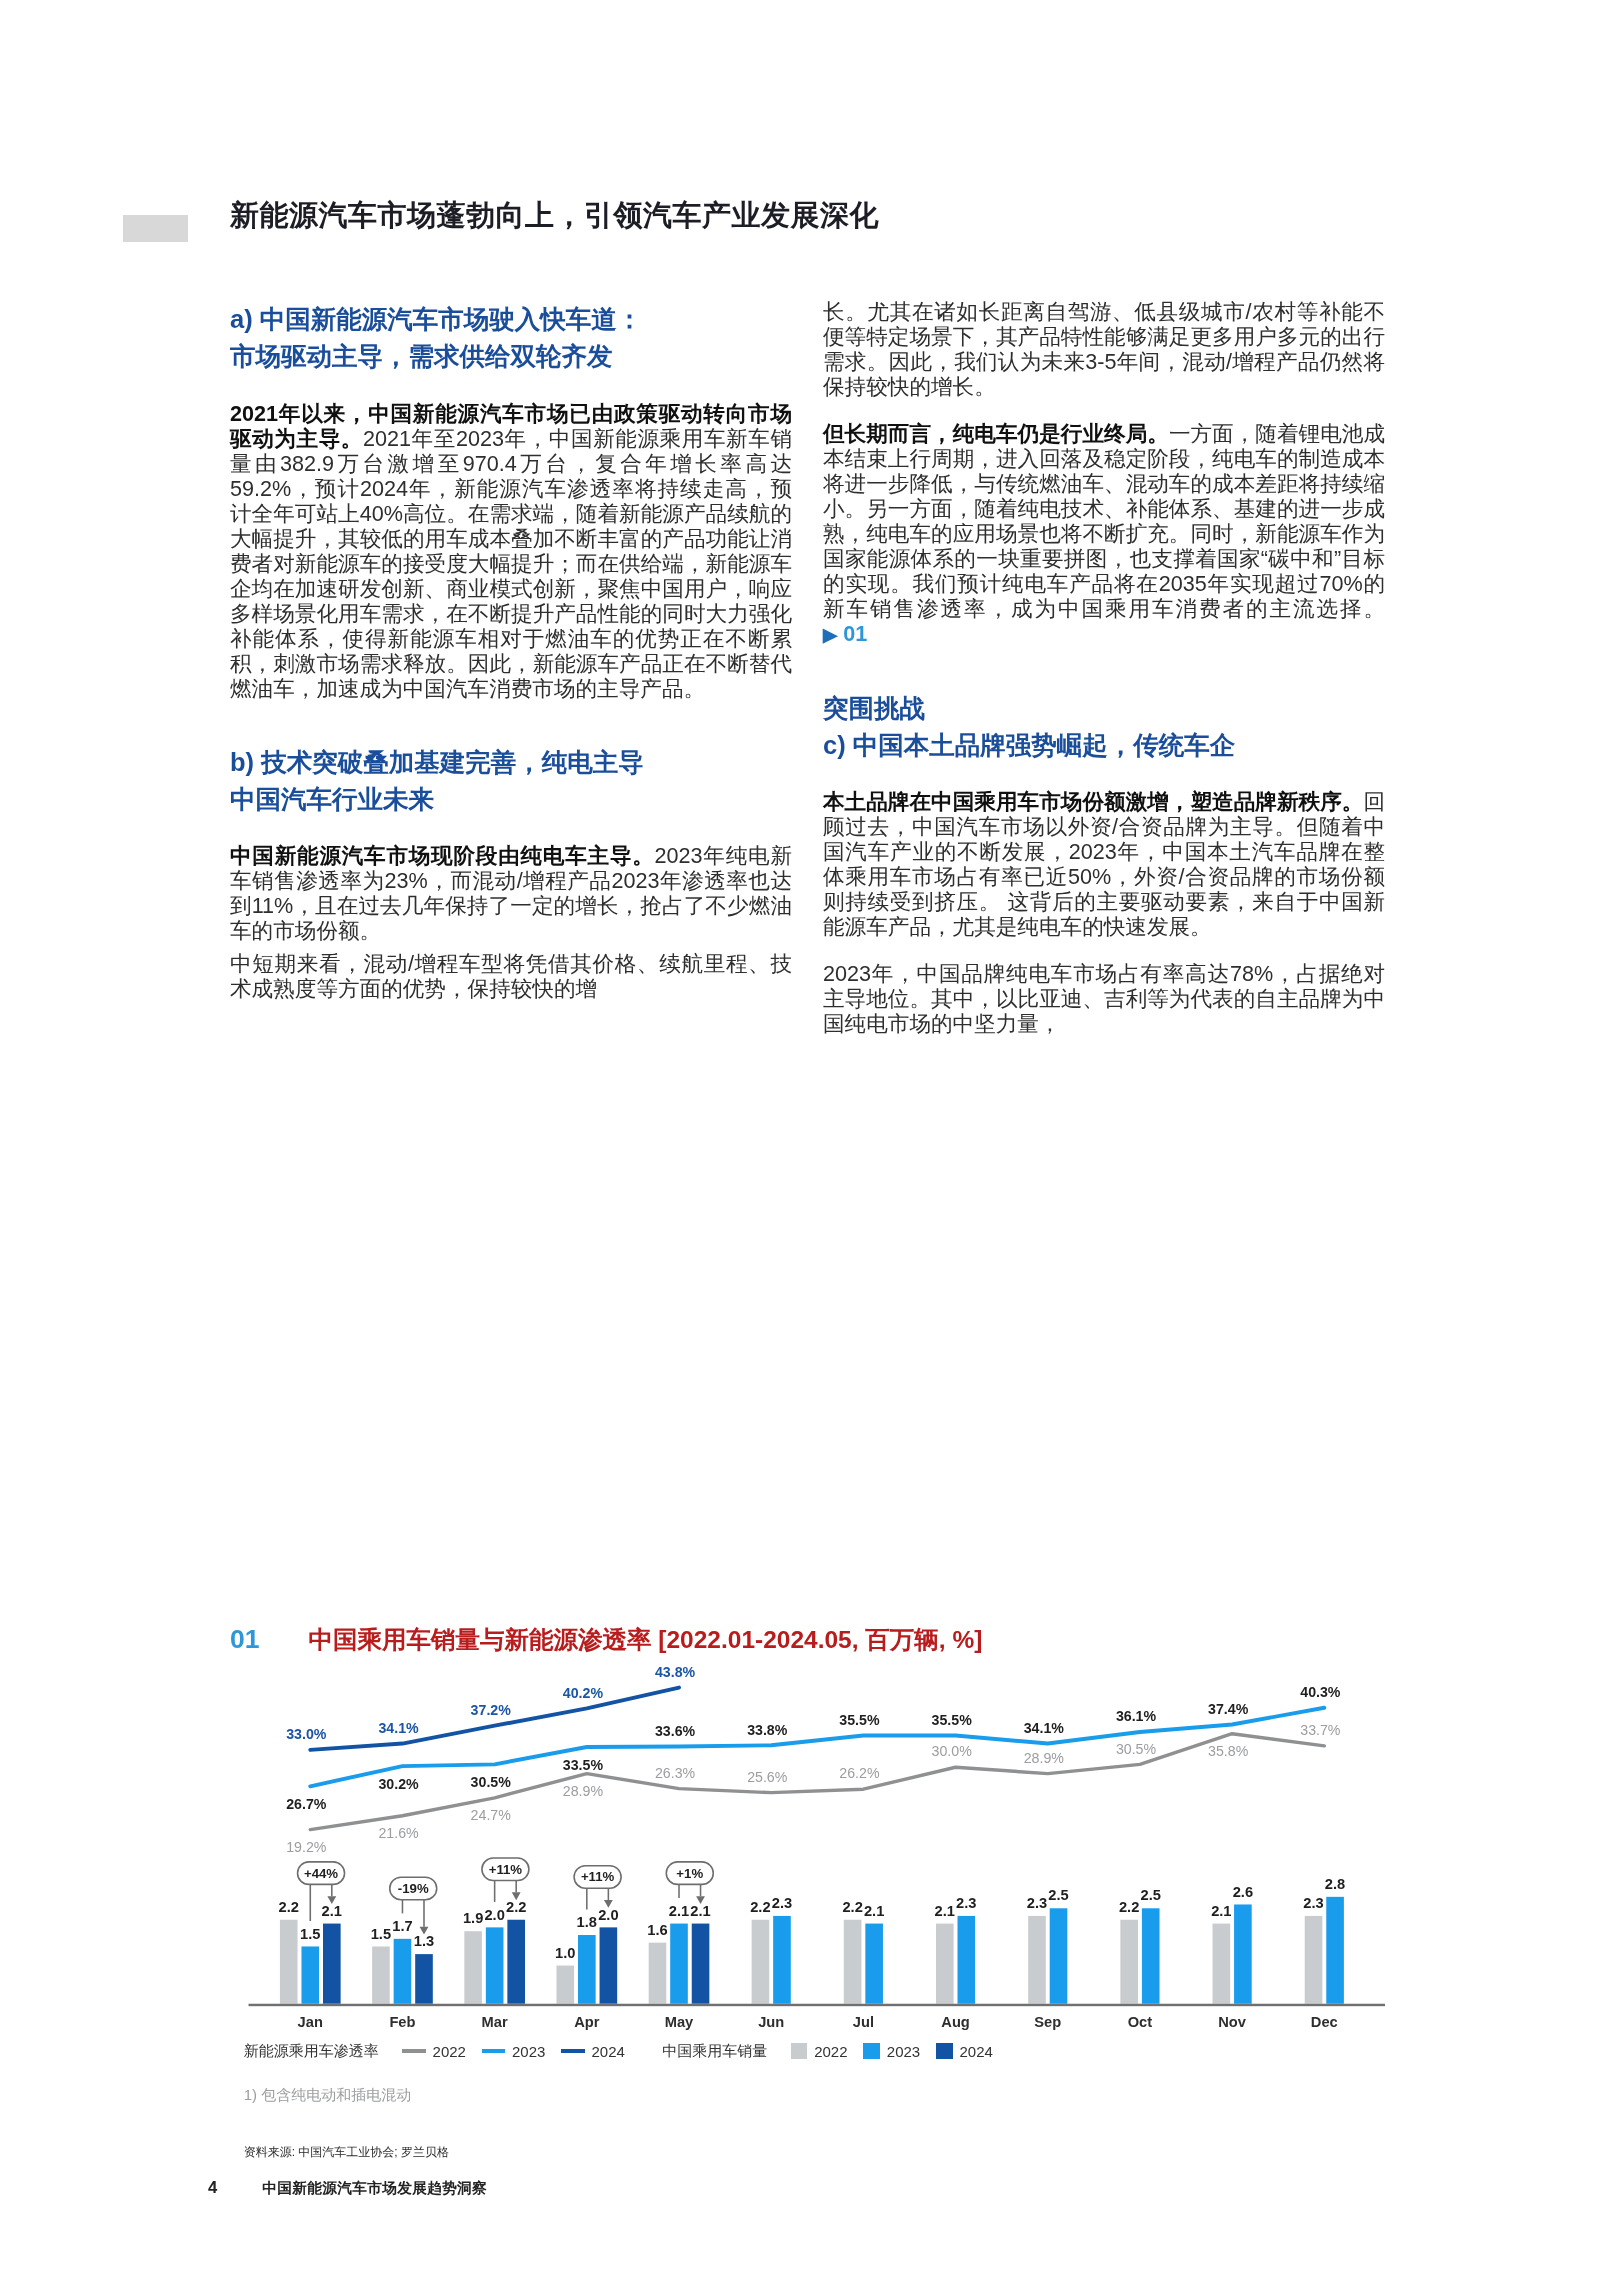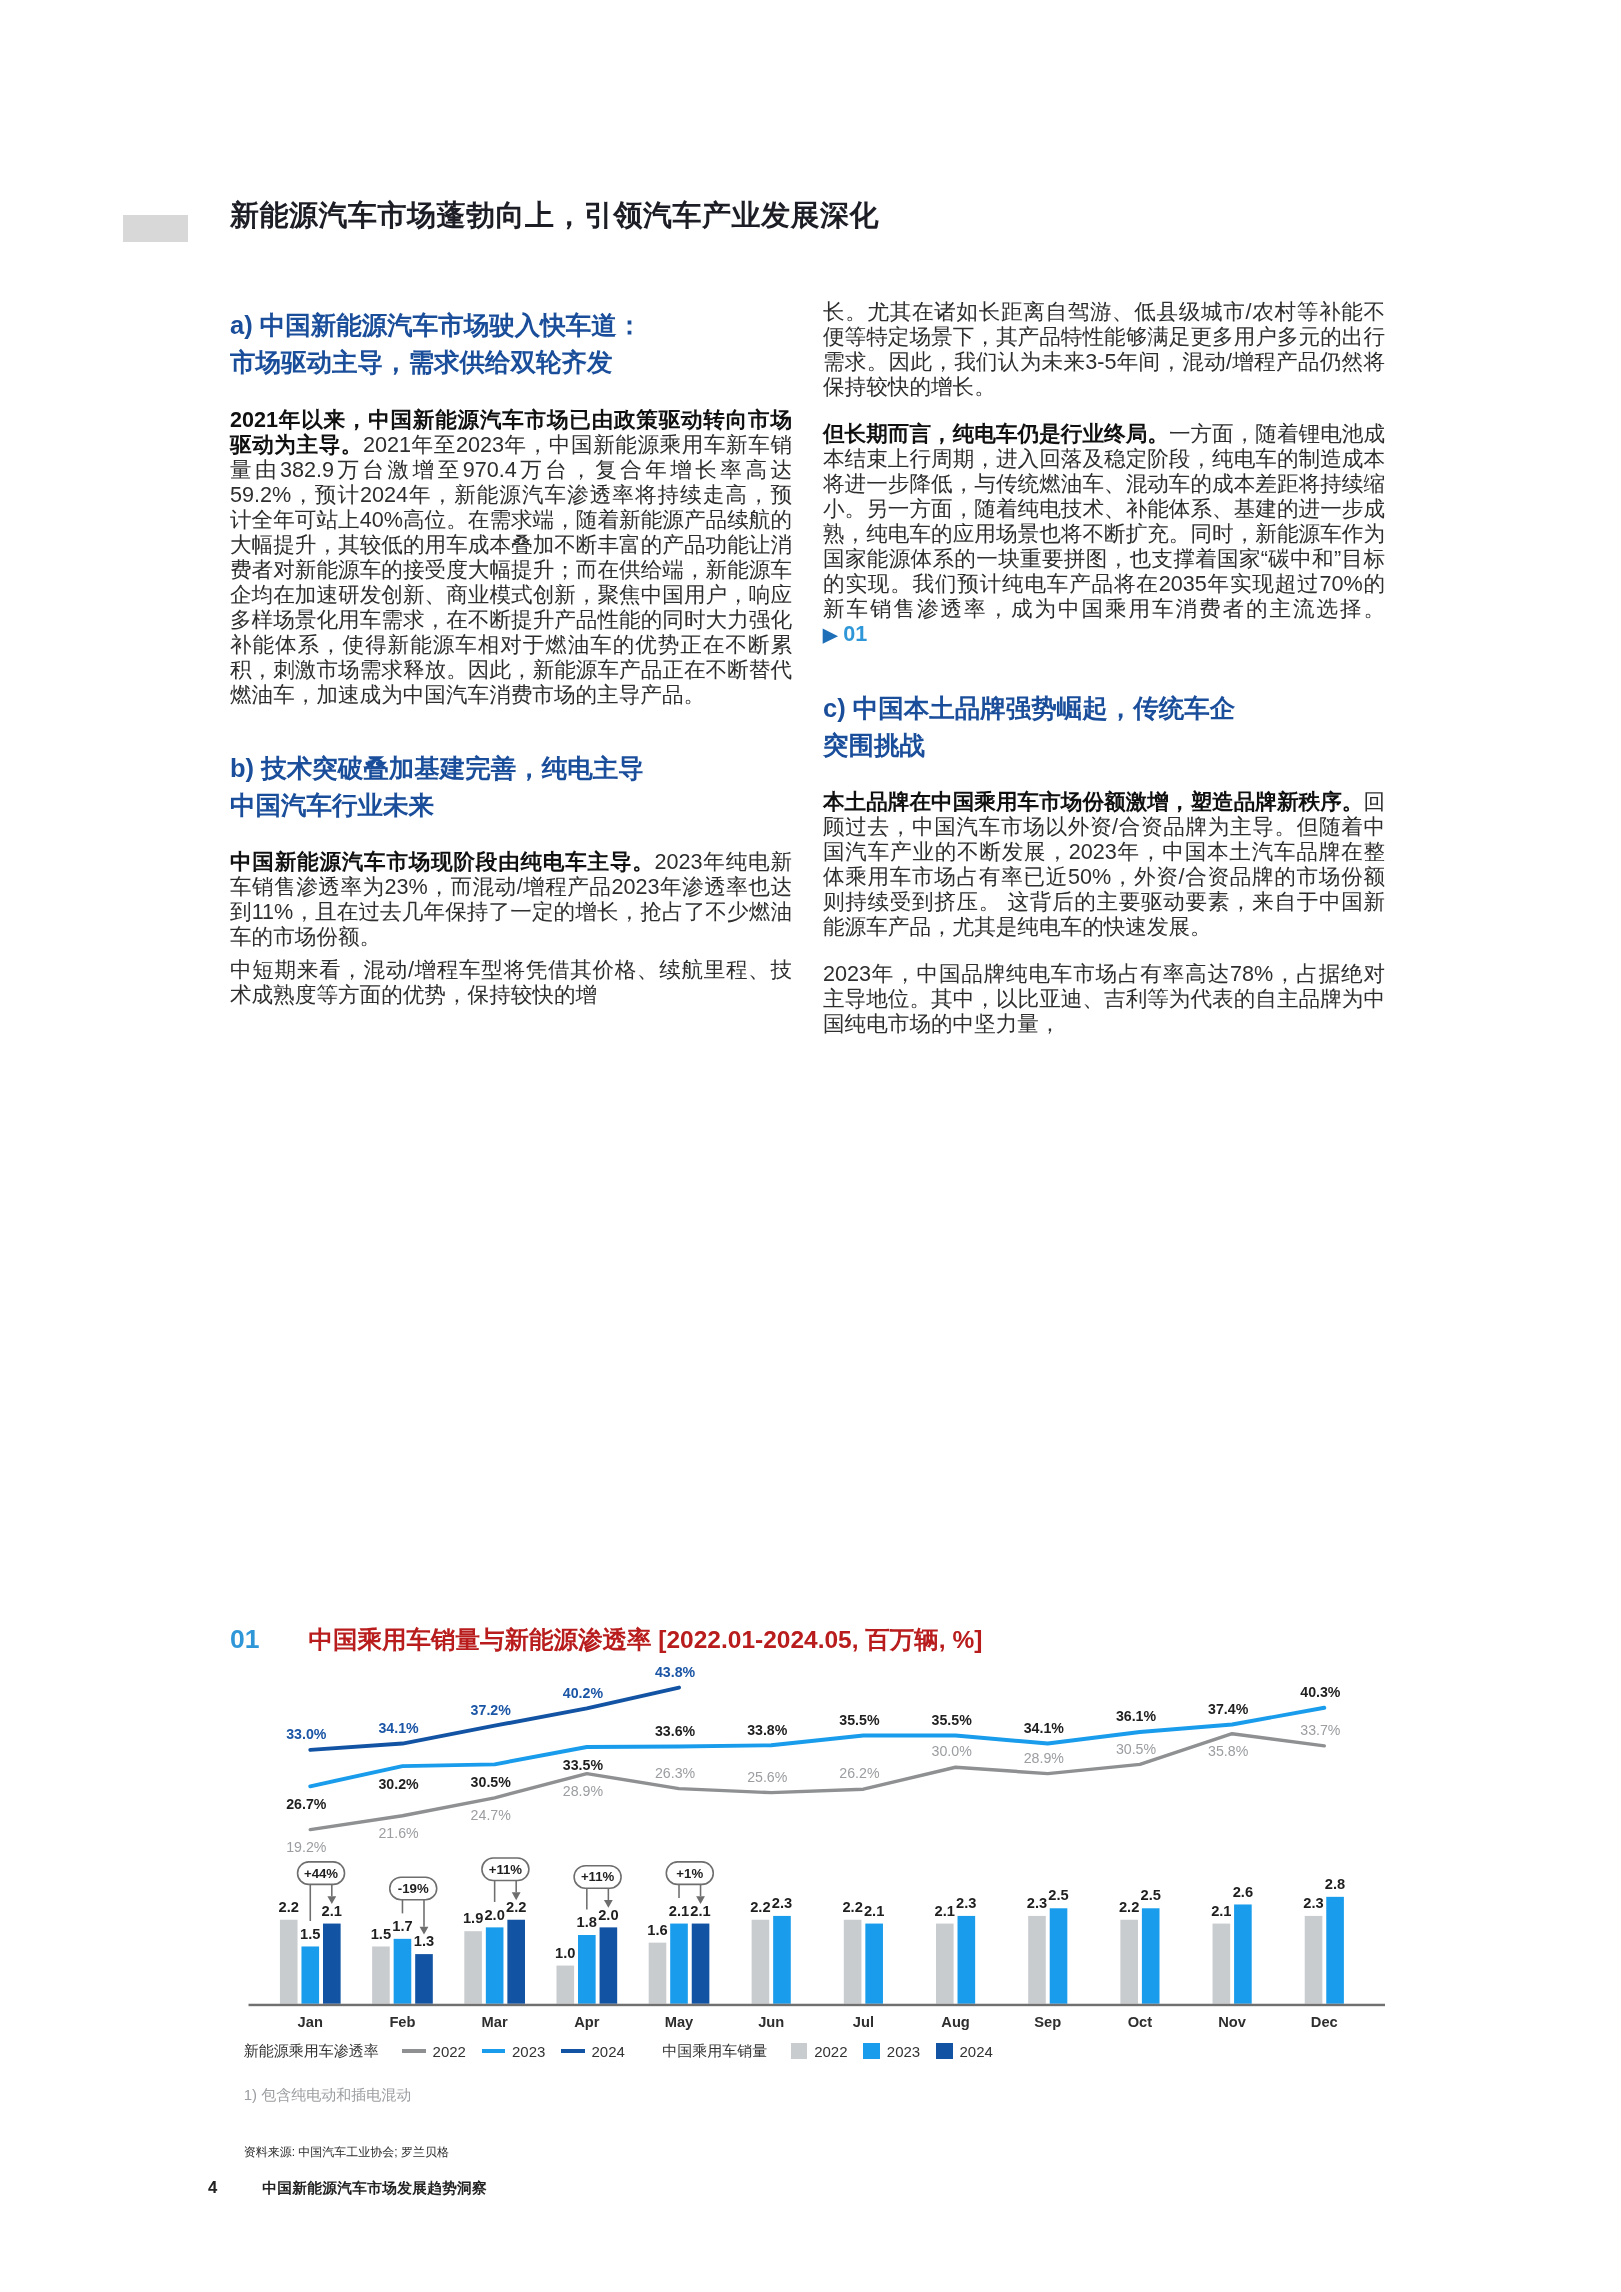--- a/index.html
+++ b/index.html
@@ -12,21 +12,21 @@
     position:absolute;left:230px;top:196px;width:1176px;
     font-size:29px;font-weight:bold;color:#1d1d26;letter-spacing:0.5px;
   }
   .content{position:absolute;left:230px;top:299px;width:1155px;}
   .columns{display:flex;gap:31px;height:1318px;overflow:visible;}
   .col{width:562px;}
   .sec-heading{
     color:var(--heading_blue,#1a4e9b);font-size:25.5px;font-weight:bold;
     line-height:37px;margin:43px 0 25.5px;
   }
-  .sec-heading.first{margin-top:8px;}
+  .sec-heading.first{margin-top:2px;}
   p.body{font-size:21.6px;line-height:25px;text-align:justify;margin:0 0 21.6px;color:#2e2e2e;}
   p.body.tight{margin-bottom:0;}
   p.body.follow{margin-top:8px;}
   p.body b{color:#101010;}
   .fig-ref{font-weight:bold;color:var(--figure_accent,#2f97d8);white-space:nowrap;}
   .fig-ref .tri{font-size:18.6px;color:#1e6fb8;}
   
   .figure{margin-top:5.9px;width:1155px;}
   .fig-head{display:flex;align-items:baseline;gap:49px;margin-bottom:9.8px;}
   .fig-num{color:var(--figure_accent,#2f97d8);font-size:26.5px;font-weight:bold;}
@@ -69,22 +69,22 @@
         </div>
         <p class="body tight"><b>中国新能源汽车市场现阶段由纯电车主导。</b><span>2023年纯电新车销售渗透率为23%，而混动/增程产品2023年渗透率也达到11%，且在过去几年保持了一定的增长，抢占了不少燃油车的市场份额。</span></p>
         <p class="body follow">中短期来看，混动/增程车型将凭借其价格、续航里程、技术成熟度等方面的优势，保持较快的增</p>
       </div>
 
       <div class="col">
         <p class="body">长。尤其在诸如长距离自驾游、低县级城市/农村等补能不便等特定场景下，其产品特性能够满足更多用户多元的出行需求。因此，我们认为未来3-5年间，混动/增程产品仍然将保持较快的增长。</p>
         <p class="body"><b>但长期而言，纯电车仍是行业终局。</b><span>一方面，随着锂电池成本结束上行周期，进入回落及稳定阶段，纯电车的制造成本将进一步降低，与传统燃油车、混动车的成本差距将持续缩小。另一方面，随着纯电技术、补能体系、基建的进一步成熟，纯电车的应用场景也将不断扩充。同时，新能源车作为国家能源体系的一块重要拼图，也支撑着国家“碳中和”目标的实现。我们预计纯电车产品将在2035年实现超过70%的新车销售渗透率，成为中国乘用车消费者的主流选择。</span><span class="fig-ref"> <span class="tri">▶</span> <span>01</span></span></p>
 
         <div class="sec-heading">
+          <div>突围挑战</div>
           <div>c) 中国本土品牌强势崛起，传统车企</div>
-          <div>突围挑战</div>
         </div>
         <p class="body"><b>本土品牌在中国乘用车市场份额激增，塑造品牌新秩序。</b><span>回顾过去，中国汽车市场以外资/合资品牌为主导。但随着中国汽车产业的不断发展，2023年，中国本土汽车品牌在整体乘用车市场占有率已近50%，外资/合资品牌的市场份额则持续受到挤压。  这背后的主要驱动要素，来自于中国新能源车产品，尤其是纯电车的快速发展。</span></p>
         <p class="body">2023年，中国品牌纯电车市场占有率高达78%，占据绝对主导地位。其中，以比亚迪、吉利等为代表的自主品牌为中国纯电市场的中坚力量，</p>
       </div>
 
     </div>
 
     <div class="figure">
       <div class="fig-head">
         <span class="fig-num">01</span>

